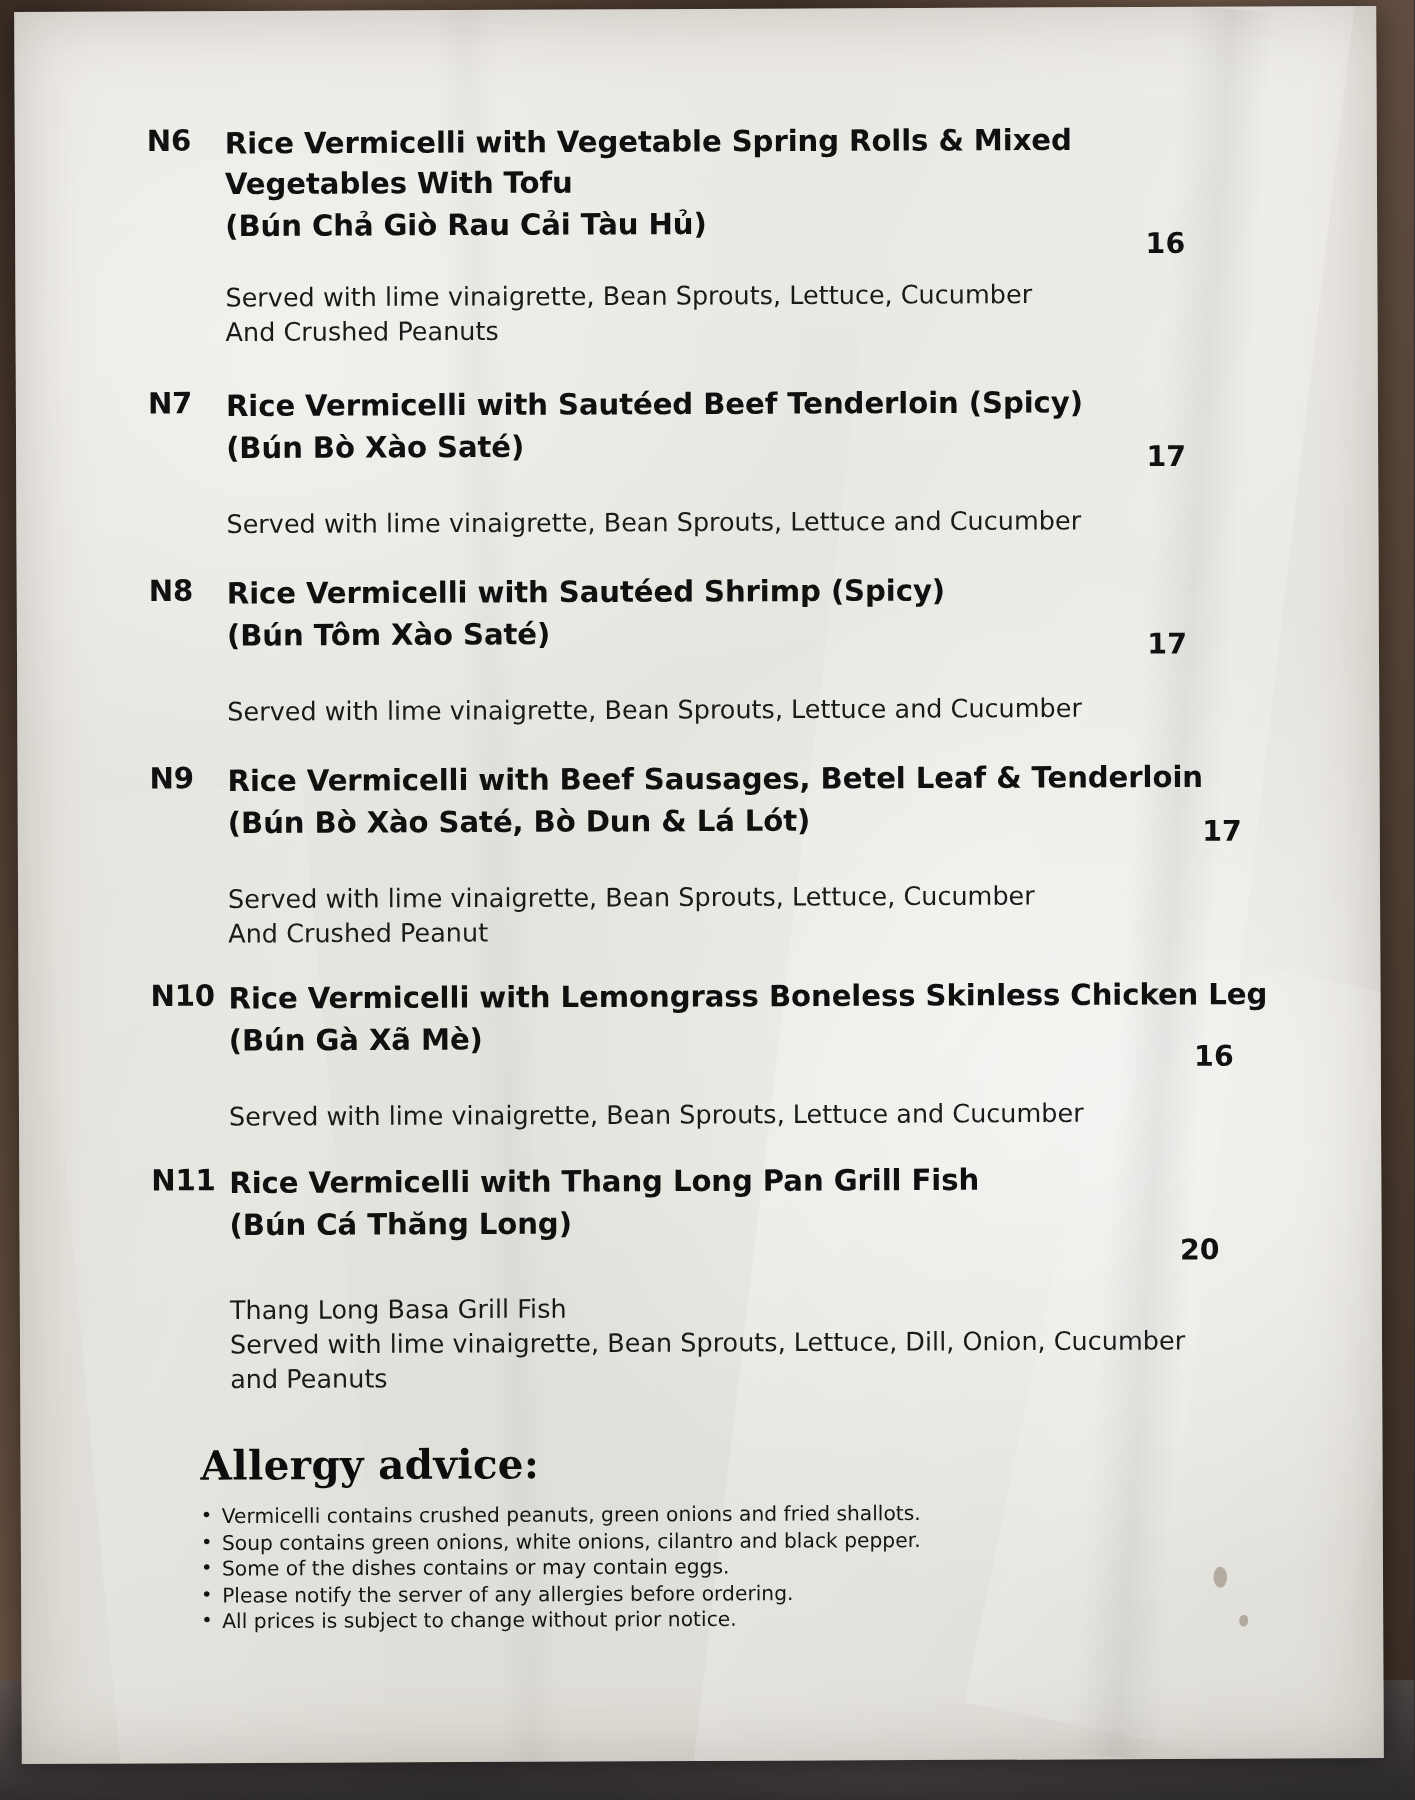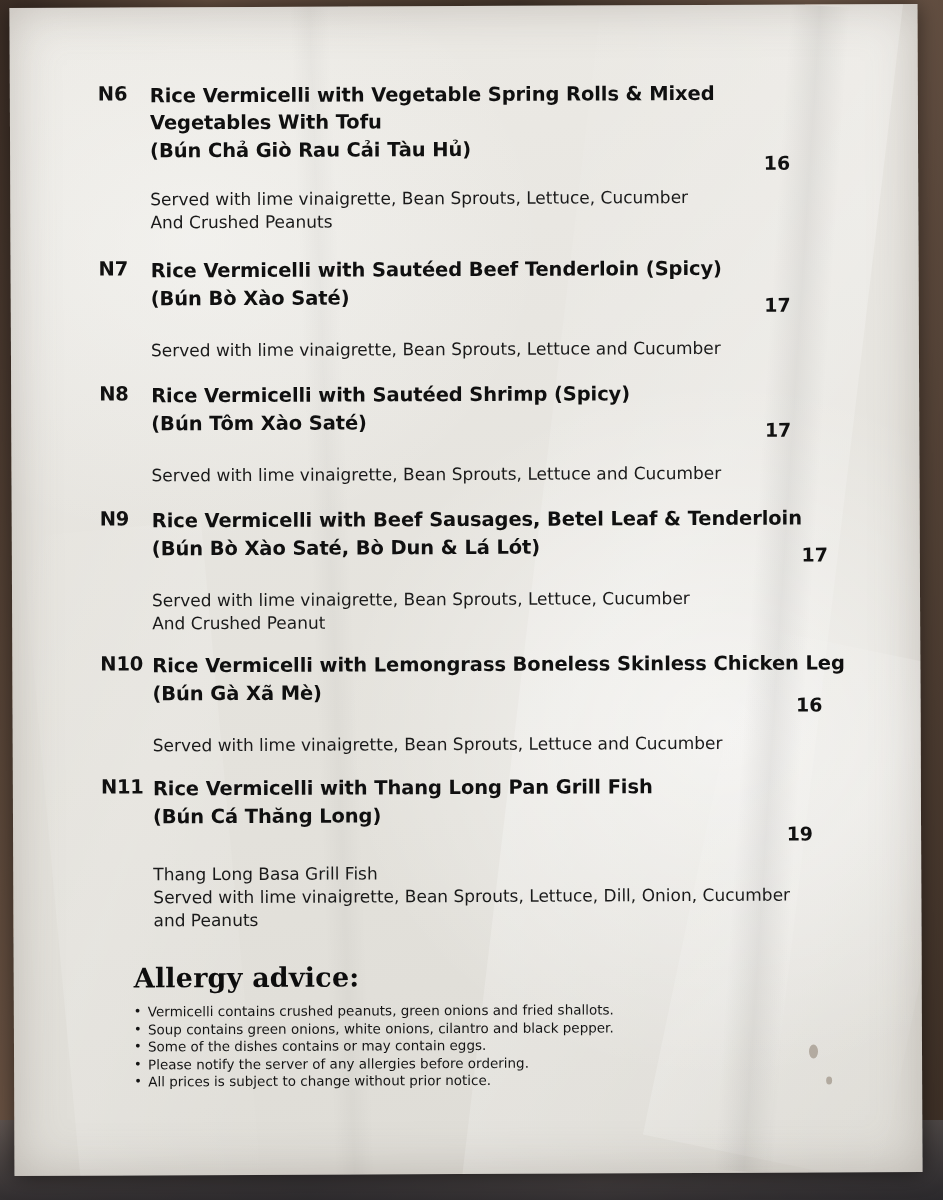--- a/index.html
+++ b/index.html
@@ -238,21 +238,21 @@
       </div>
 
       <div class="item" style="position:absolute;left:88px;top:768px;width:790px;">
         <div class="item-head">
           <div class="code">N11</div>
           <div class="names">
             <div class="title">Rice Vermicelli with Thang Long Pan Grill Fish</div>
             <div class="viet">(Bún Cá Thăng Long)</div>
           </div>
         </div>
-        <div class="price" style="top:50px;right:78px;">19</div>
+        <div class="price" style="top:50px;right:78px;">20</div>
         <div class="desc" style="margin-top:32px;">
           <div>Thang Long Basa Grill Fish</div>
           <div>Served with lime vinaigrette, Bean Sprouts, Lettuce, Dill, Onion, Cucumber
 and Peanuts</div>
         </div>
       </div>
 
       <div style="position:absolute;left:120px;top:955px;width:720px;">
         <div class="allergy-title">Allergy advice:</div>
         <ul class="allergy-list">

